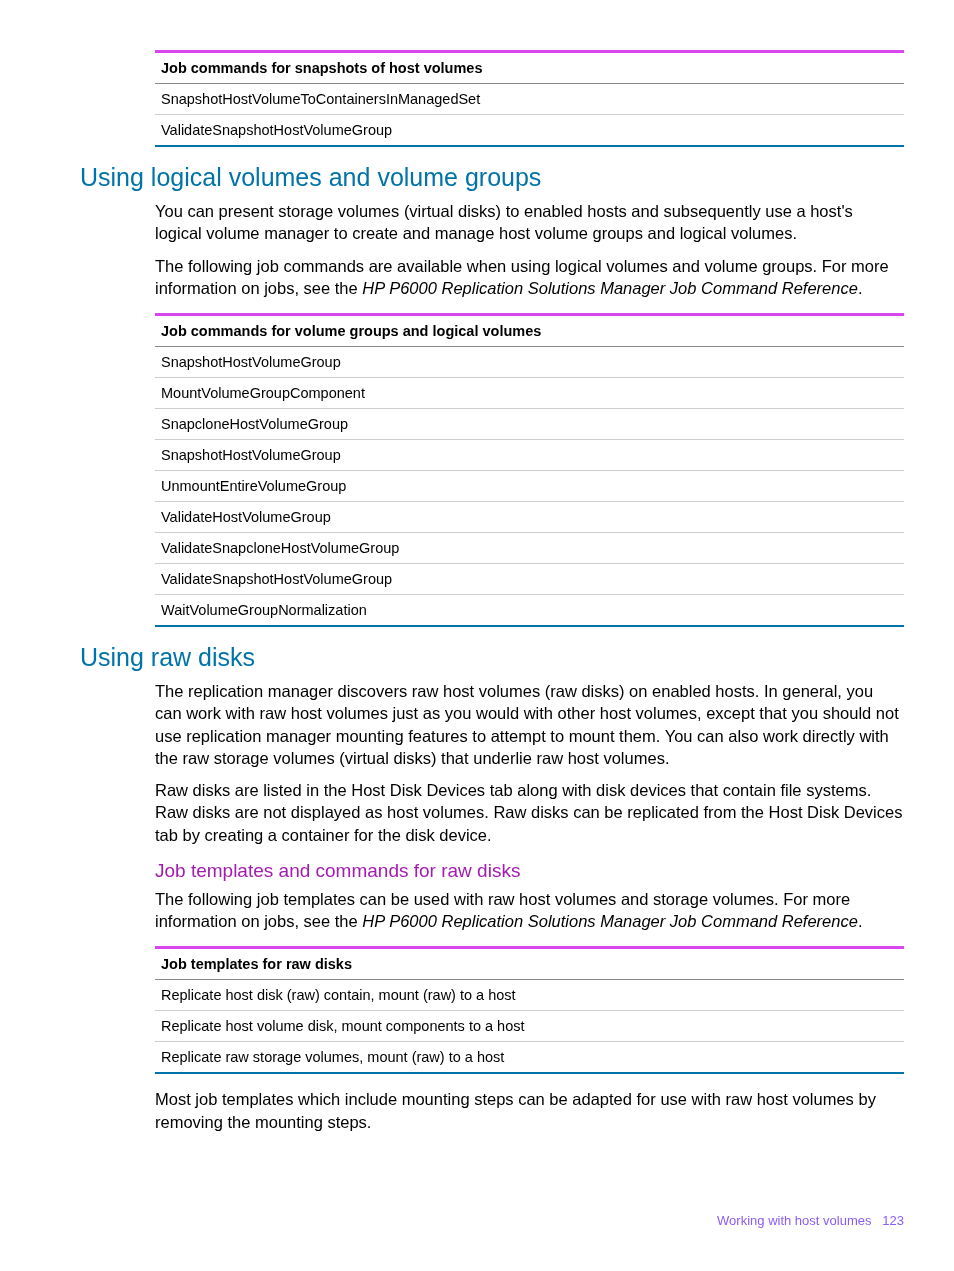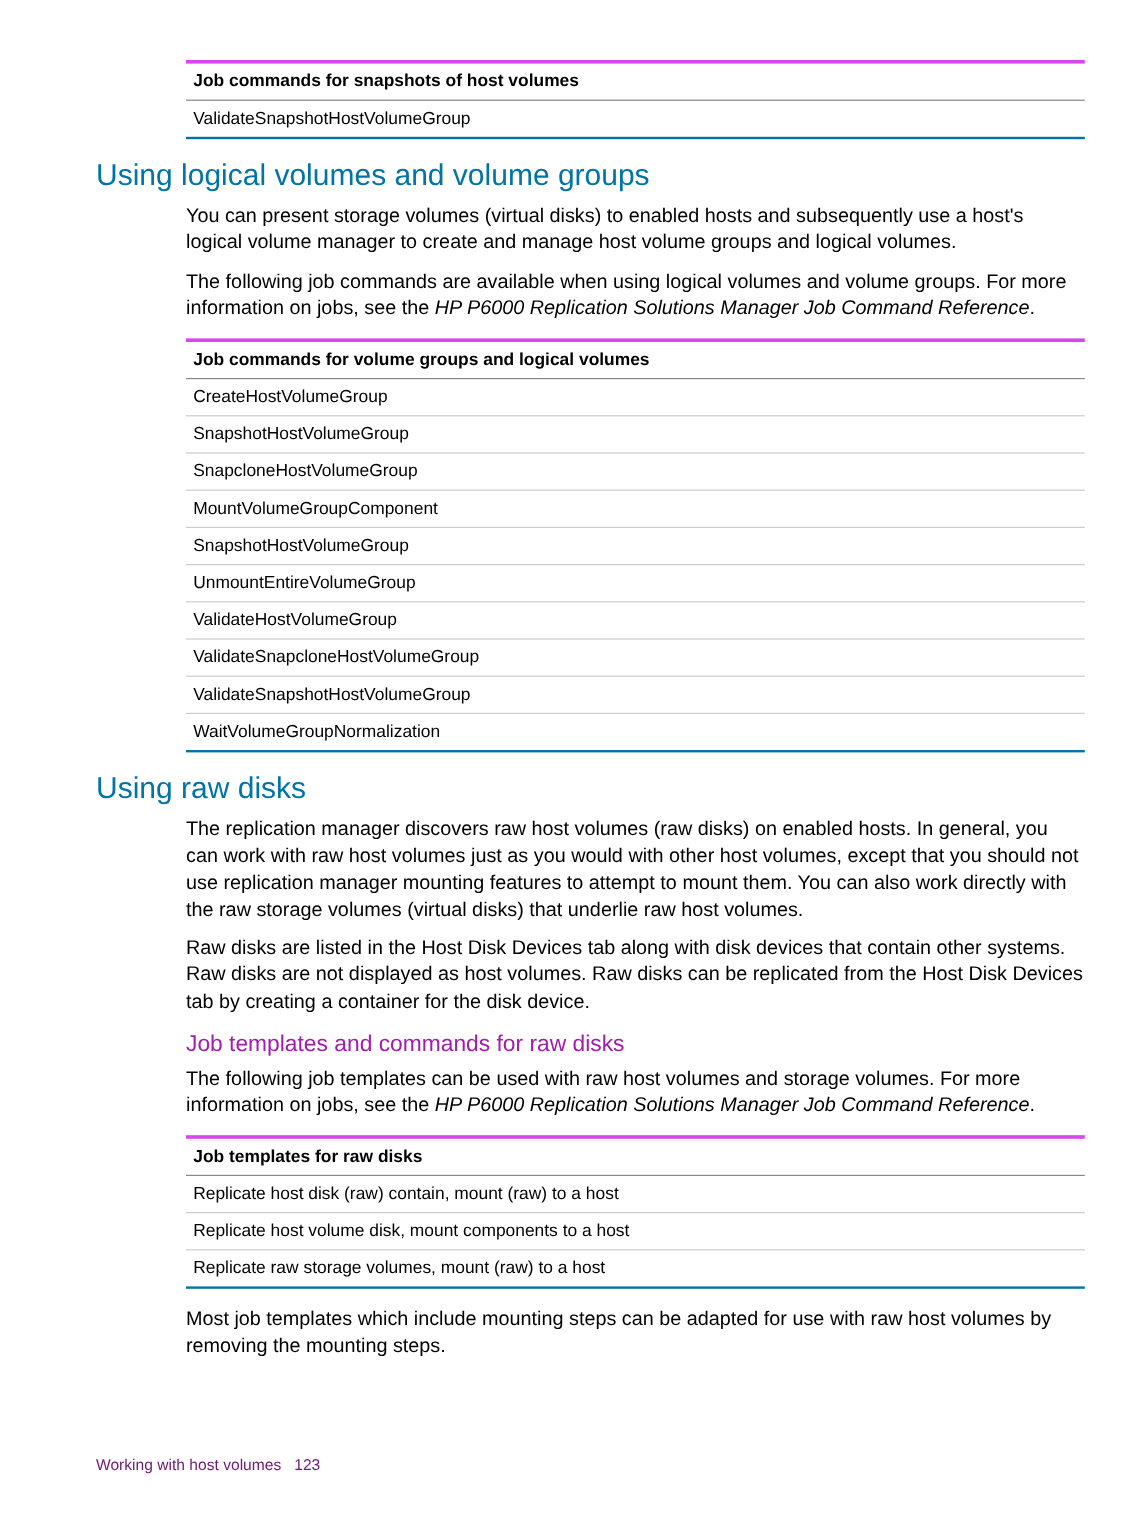--- a/index.html
+++ b/index.html
@@ -60,38 +60,41 @@
   table.cmd tbody td {
     border-bottom: 1px solid #ccc;
     font-size: 14.5px;
     padding: 7px 6px;
   }
   table.cmd tbody tr:last-child td {
     border-bottom: 2px solid #0073a8;
   }
   .footer {
     margin-top: 80px;
-    text-align: left;
+    text-align: right;
     font-size: 13px;
-    color: #701a75;
+    color: #8b5cf6;
   }
 </style>
 </head>
 <body>
 
 <div class="page">
 
   <div class="indent">
     <table class="cmd top-gap">
       <thead>
         <tr>
             <th>Job commands for snapshots of host volumes</th>
           </tr>
       </thead>
       <tbody>
+          <tr>
+            <td>SnapshotHostVolumeToContainersInManagedSet</td>
+          </tr>
           <tr>
             <td>ValidateSnapshotHostVolumeGroup</td>
           </tr>
         </tbody>
     </table>
   </div>
 
   <h2 class="section">Using logical volumes and volume groups</h2>
   <div class="indent">
     <p class="body">You can present storage volumes (virtual disks) to enabled hosts and subsequently use a host's logical volume manager to create and manage host volume groups and logical volumes.</p>
@@ -100,30 +103,27 @@
     </p>
 
     <table class="cmd">
       <thead>
         <tr>
             <th>Job commands for volume groups and logical volumes</th>
           </tr>
       </thead>
       <tbody>
           <tr>
-            <td>CreateHostVolumeGroup</td>
-          </tr>
-          <tr>
             <td>SnapshotHostVolumeGroup</td>
           </tr>
           <tr>
-            <td>SnapcloneHostVolumeGroup</td>
+            <td>MountVolumeGroupComponent</td>
           </tr>
           <tr>
-            <td>MountVolumeGroupComponent</td>
+            <td>SnapcloneHostVolumeGroup</td>
           </tr>
           <tr>
             <td>SnapshotHostVolumeGroup</td>
           </tr>
           <tr>
             <td>UnmountEntireVolumeGroup</td>
           </tr>
           <tr>
             <td>ValidateHostVolumeGroup</td>
           </tr>
@@ -136,21 +136,21 @@
           <tr>
             <td>WaitVolumeGroupNormalization</td>
           </tr>
         </tbody>
     </table>
   </div>
 
   <h2 class="section">Using raw disks</h2>
   <div class="indent">
     <p class="body">The replication manager discovers raw host volumes (raw disks) on enabled hosts. In general, you can work with raw host volumes just as you would with other host volumes, except that you should not use replication manager mounting features to attempt to mount them. You can also work directly with the raw storage volumes (virtual disks) that underlie raw host volumes.</p>
-    <p class="body">Raw disks are listed in the Host Disk Devices tab along with disk devices that contain other systems. Raw disks are not displayed as host volumes. Raw disks can be replicated from the Host Disk Devices tab by creating a container for the disk device.</p>
+    <p class="body">Raw disks are listed in the Host Disk Devices tab along with disk devices that contain file systems. Raw disks are not displayed as host volumes. Raw disks can be replicated from the Host Disk Devices tab by creating a container for the disk device.</p>
 
     <h3 class="subsection">Job templates and commands for raw disks</h3>
     <p class="body">
       <span>The following job templates can be used with raw host volumes and storage volumes. For more information on jobs, see the </span><em class="ref">HP P6000 Replication Solutions Manager Job Command Reference</em><span>.</span>
     </p>
 
     <table class="cmd">
       <thead>
         <tr>
             <th>Job templates for raw disks</th>

